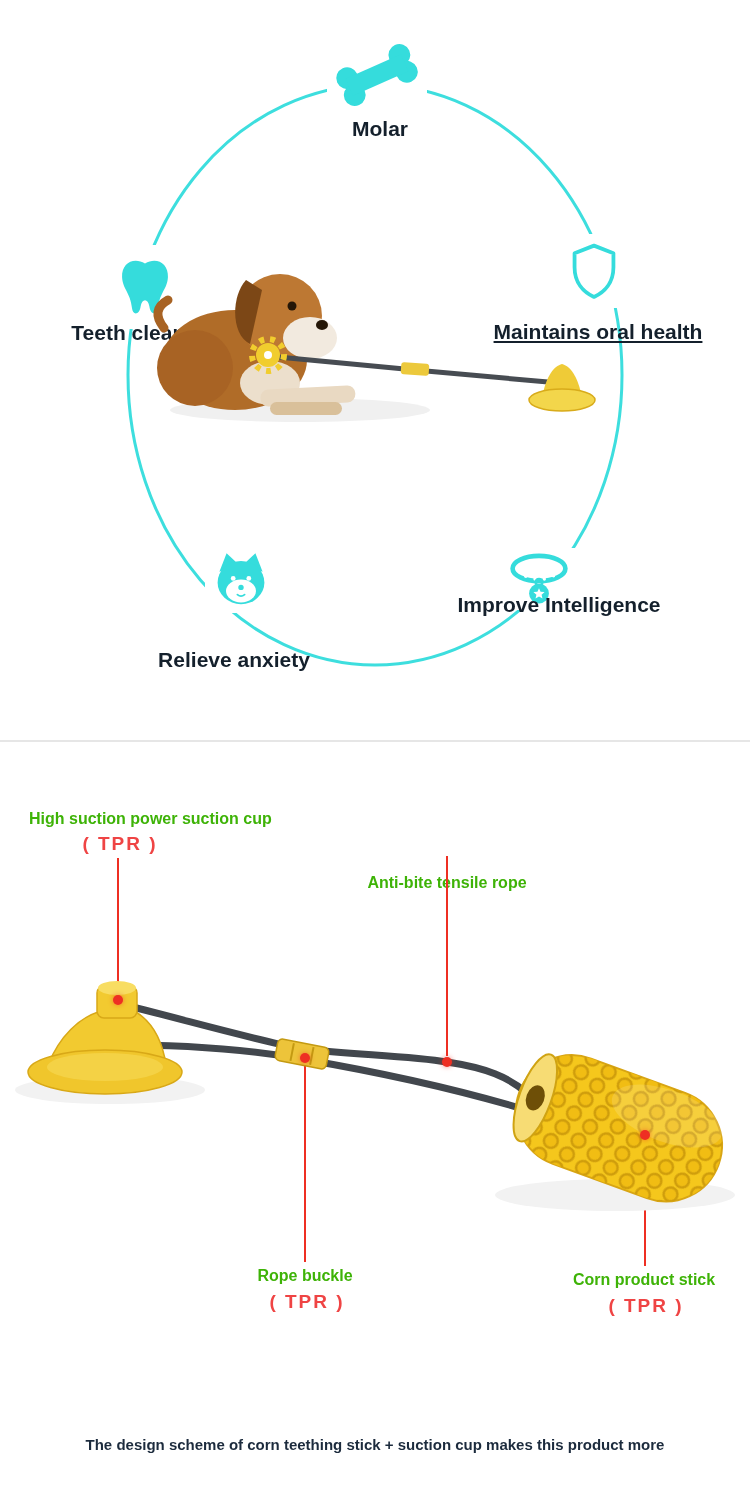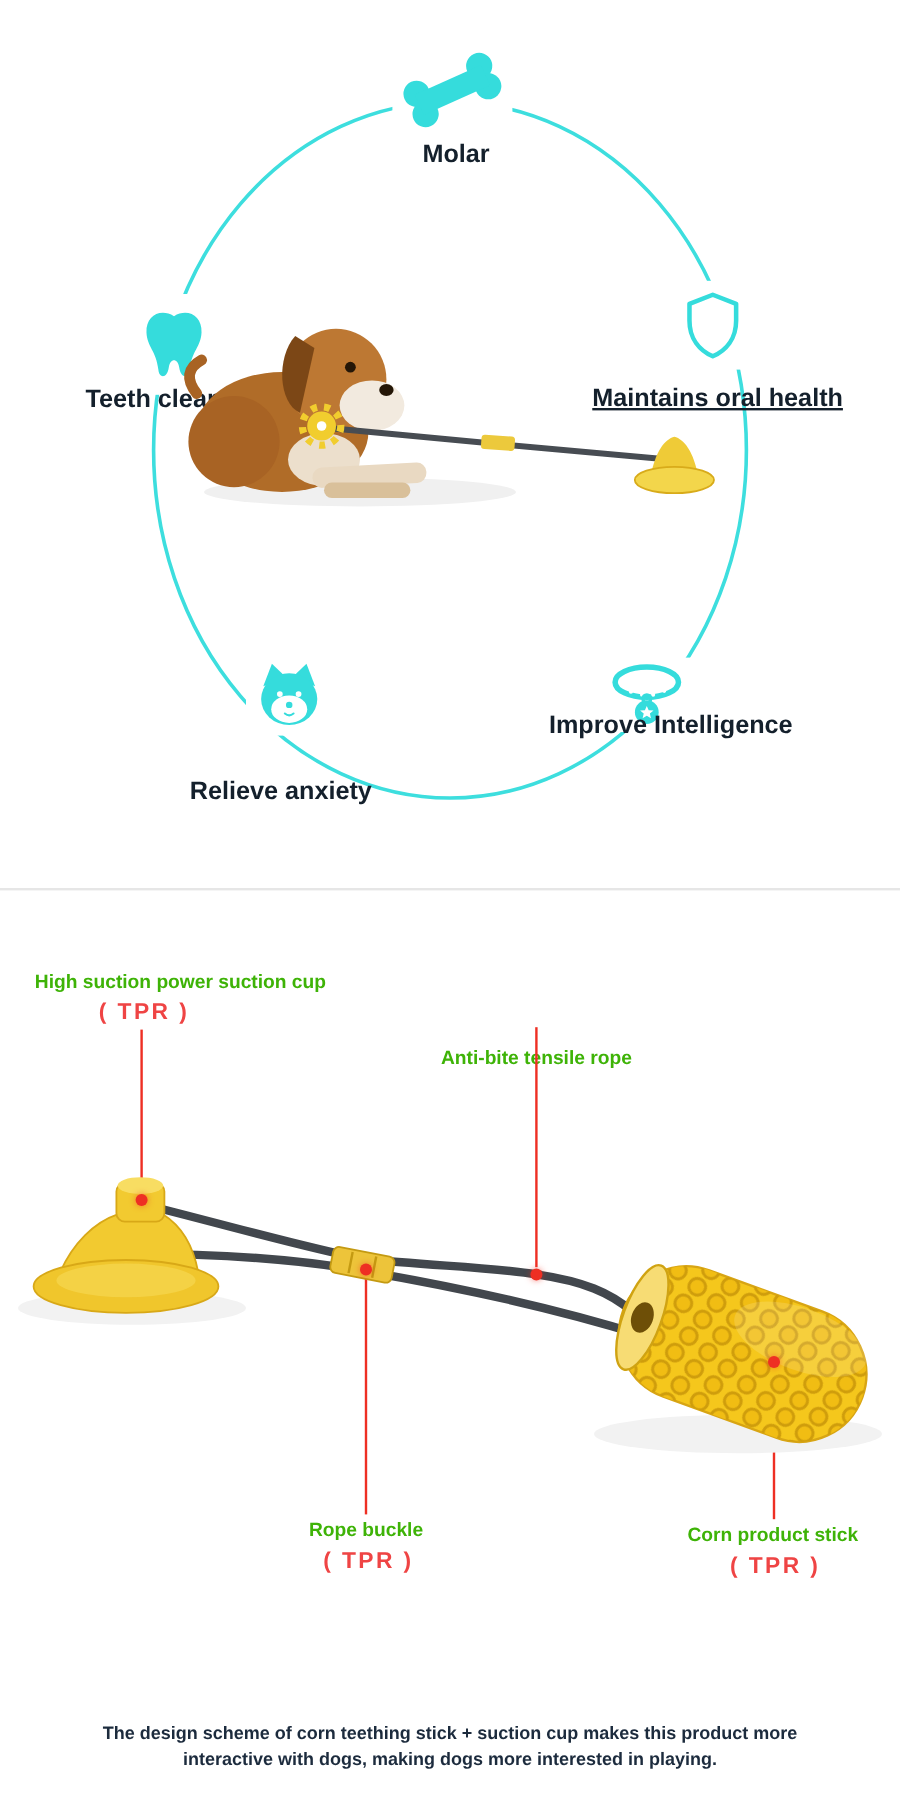--- a/index.html
+++ b/index.html
@@ -184,16 +184,15 @@
     </g>
   </svg>
 
   <div class="dot" style="left:118px; top:1000px;"></div>
   <div class="dot" style="left:447px; top:1062px;"></div>
   <div class="dot" style="left:305px; top:1058px;"></div>
   <div class="dot" style="left:645px; top:1135px;"></div>
 
   <div class="footer-text">
     <div>The design scheme of corn teething stick + suction cup makes this product more</div>
-    <div>interactive with dogs, making dogs more interested in playing.</div>
   </div>
 
 </div>
 
 </body></html>

